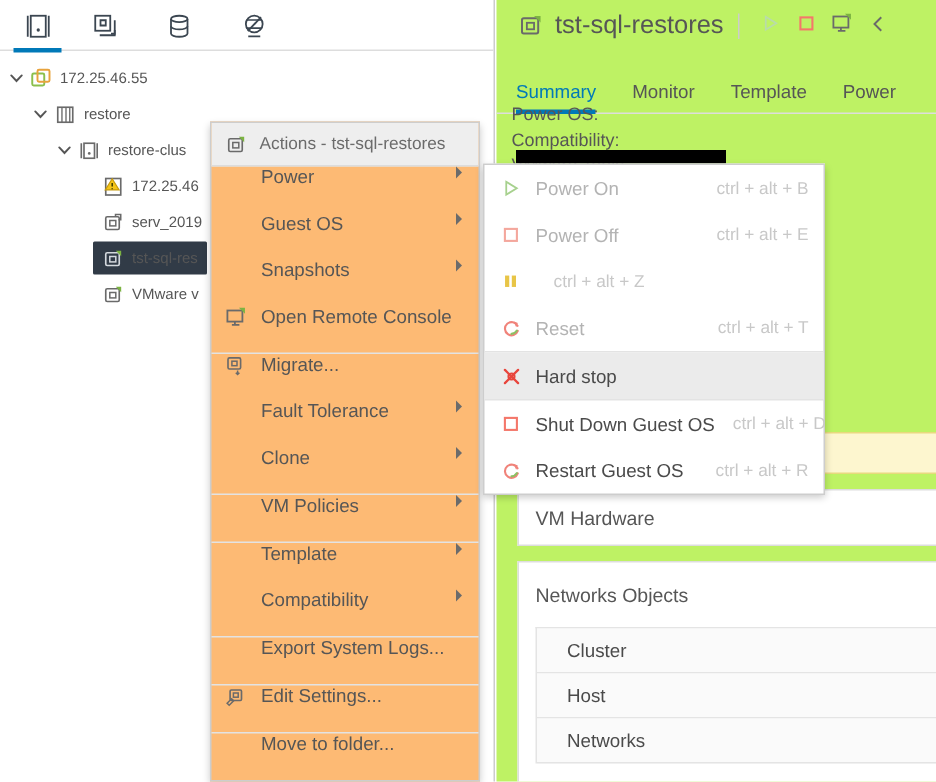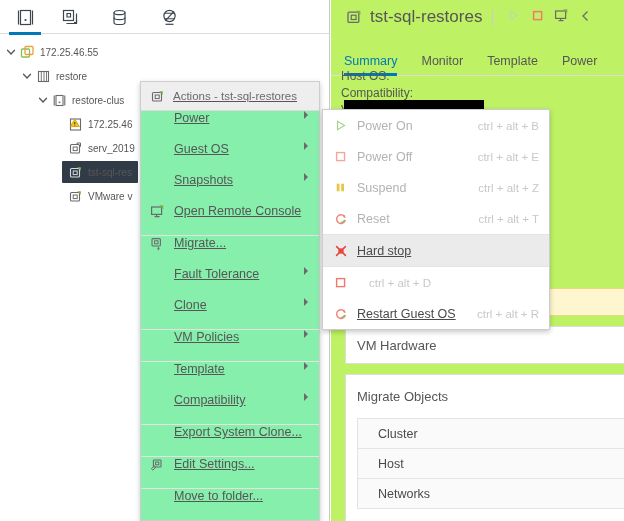--- a/index.html
+++ b/index.html
@@ -215,25 +215,24 @@
     background: #fafafa;
     font-size: 12.5px;
     color: #4a4a4a;
   }
 
   
   #context-menu {
     position: absolute;
     left: 140px; top: 81px;
     width: 178px;
-    background: #86efac;
+    background: #fdba74;
     border: 1px solid #cdcdcd;
     box-shadow: 0 2px 5px rgba(0,0,0,0.22);
     z-index: 40;
-    text-decoration: underline;
   }
   #ctx-header {
     height: 28px;
     background: #eeeeee;
     border-bottom: 1px solid #dcdcdc;
     display: flex;
     align-items: center;
     padding-left: 9px;
     font-size: 11.5px;
     color: #6b6b6b;
@@ -285,21 +284,21 @@
     height: 31px;
     display: flex;
     align-items: center;
     padding-left: 9px;
     padding-right: 10px;
     font-size: 12.5px;
     white-space: nowrap;
   }
   .sub-item.disabled .sub-label { color: #b3b3b3; }
   .sub-item.disabled .sub-key { color: #c8c8c8; }
-  .sub-item.enabled .sub-label { color: #4a4a4a; text-decoration: underline; }
+  .sub-item.enabled .sub-label { color: #4a4a4a; }
   .sub-item.highlight { background: #ebebeb; }
   .sub-ico {
     width: 17px; flex: 0 0 17px;
     display: flex; align-items: center; justify-content: center;
     margin-right: 8px;
   }
   .sub-label { flex: 1 1 auto; }
   .sub-key {
     font-size: 11.5px;
     color: #c8c8c8;
@@ -504,21 +503,21 @@
   </div>
 
   <div id="obj-tabs">
     <div class="obj-tab active">Summary</div>
     <div class="obj-tab">Monitor</div>
     <div class="obj-tab">Template</div>
     <div class="obj-tab">Power</div>
   </div>
 
   <div id="summary-info">
-    <div class="row">Host OS:</div>
+    <div class="row">Power OS:</div>
     <div class="row">Compatibility:</div>
     <div class="row">VMware Tools</div>
     <div class="gap"></div>
     <div class="row">DNS Name:</div>
     <div class="row">IP Addresses:</div>
     <div class="row">Host:</div>
     <div id="os-icons">
       <span>
         <svg width="17" height="17" viewBox="0 0 17 17">
           <path d="M1.5 5.2l6-1.1v5.1h-6z" fill="#1a8fd4"></path>
@@ -539,21 +538,21 @@
 
   <div id="tools-banner">
     <span>ols is available</span>
   </div>
 
   <div id="vm-hardware-card" class="panel-card">
     <span class="card-title">VM Hardware</span>
   </div>
 
   <div id="related-card" class="panel-card">
-    <span class="card-title">Migrate Objects</span>
+    <span class="card-title">Networks Objects</span>
     <div id="related-table">
       <div class="rel-row">Cluster</div>
       <div class="rel-row">Host</div>
       <div class="rel-row">Networks</div>
     </div>
   </div>
 
 </div>
 
 <div id="context-menu">
@@ -637,21 +636,21 @@
     <div class="ctx-item">
       <span class="ctx-ico-slot"></span>
       <span>Compatibility</span>
       <span class="arrow"></span>
     </div>
   </div>
 
   <div class="ctx-group">
     <div class="ctx-item">
       <span class="ctx-ico-slot"></span>
-      <span>Export System Clone...</span>
+      <span>Export System Logs...</span>
     </div>
   </div>
 
   <div class="ctx-group">
     <div class="ctx-item">
       <span class="ctx-ico-slot">
         <svg width="15" height="15" viewBox="0 0 15 15">
           <rect x="3.4" y="3" width="7.6" height="7" rx="0.8" fill="none" stroke="#6a6a6a" stroke-width="1.1"></rect>
           <rect x="5.6" y="5" width="3.2" height="2.8" fill="none" stroke="#6a6a6a" stroke-width="1"></rect>
           <path d="M1.4 11.8l3-3 1.4 1.4-3 3z" fill="none" stroke="#6a6a6a" stroke-width="1"></path>
@@ -693,21 +692,20 @@
       <span class="sub-label">Power Off</span>
       <span class="sub-key">ctrl + alt + E</span>
     </div>
     <div class="sub-item disabled">
       <span class="sub-ico">
         <svg width="13" height="13" viewBox="0 0 13 13">
           <rect x="2.7" y="2.7" width="2.8" height="7.6" fill="#e8c547"></rect>
           <rect x="7.2" y="2.7" width="2.8" height="7.6" fill="#e8c547"></rect>
         </svg>
       </span>
-      <span class="sub-label">Suspend</span>
       <span class="sub-key">ctrl + alt + Z</span>
     </div>
     <div class="sub-item disabled">
       <span class="sub-ico">
         <svg width="14" height="14" viewBox="0 0 14 14">
           <path d="M11 5.2A4.4 4.4 0 1 0 11.2 8.6" fill="none" stroke="#f0837a" stroke-width="1.4" stroke-linecap="round"></path>
           <path d="M10.6 8.4a4.4 4.4 0 0 1-3.6 2.2" fill="none" stroke="#8cc063" stroke-width="1.4" stroke-linecap="round"></path>
           <path d="M8.4 2.2l2.8 1.2-1.1 2.8z" fill="#f0837a"></path>
         </svg>
       </span>
@@ -729,20 +727,21 @@
     </div>
   </div>
 
   <div class="sub-group">
     <div class="sub-item enabled">
       <span class="sub-ico">
         <svg width="13" height="13" viewBox="0 0 13 13">
             <rect x="2.6" y="2.6" width="8" height="8" fill="none" stroke="#f4776a" stroke-width="1.4"></rect>
           </svg>
       </span>
+      <span class="sub-label">Shut Down Guest OS</span>
       <span class="sub-key">ctrl + alt + D</span>
     </div>
     <div class="sub-item enabled">
       <span class="sub-ico">
         <svg width="14" height="14" viewBox="0 0 14 14">
           <path d="M11 5.2A4.4 4.4 0 1 0 11.2 8.6" fill="none" stroke="#f0837a" stroke-width="1.4" stroke-linecap="round"></path>
           <path d="M10.6 8.4a4.4 4.4 0 0 1-3.6 2.2" fill="none" stroke="#8cc063" stroke-width="1.4" stroke-linecap="round"></path>
           <path d="M8.4 2.2l2.8 1.2-1.1 2.8z" fill="#f0837a"></path>
         </svg>
       </span>

